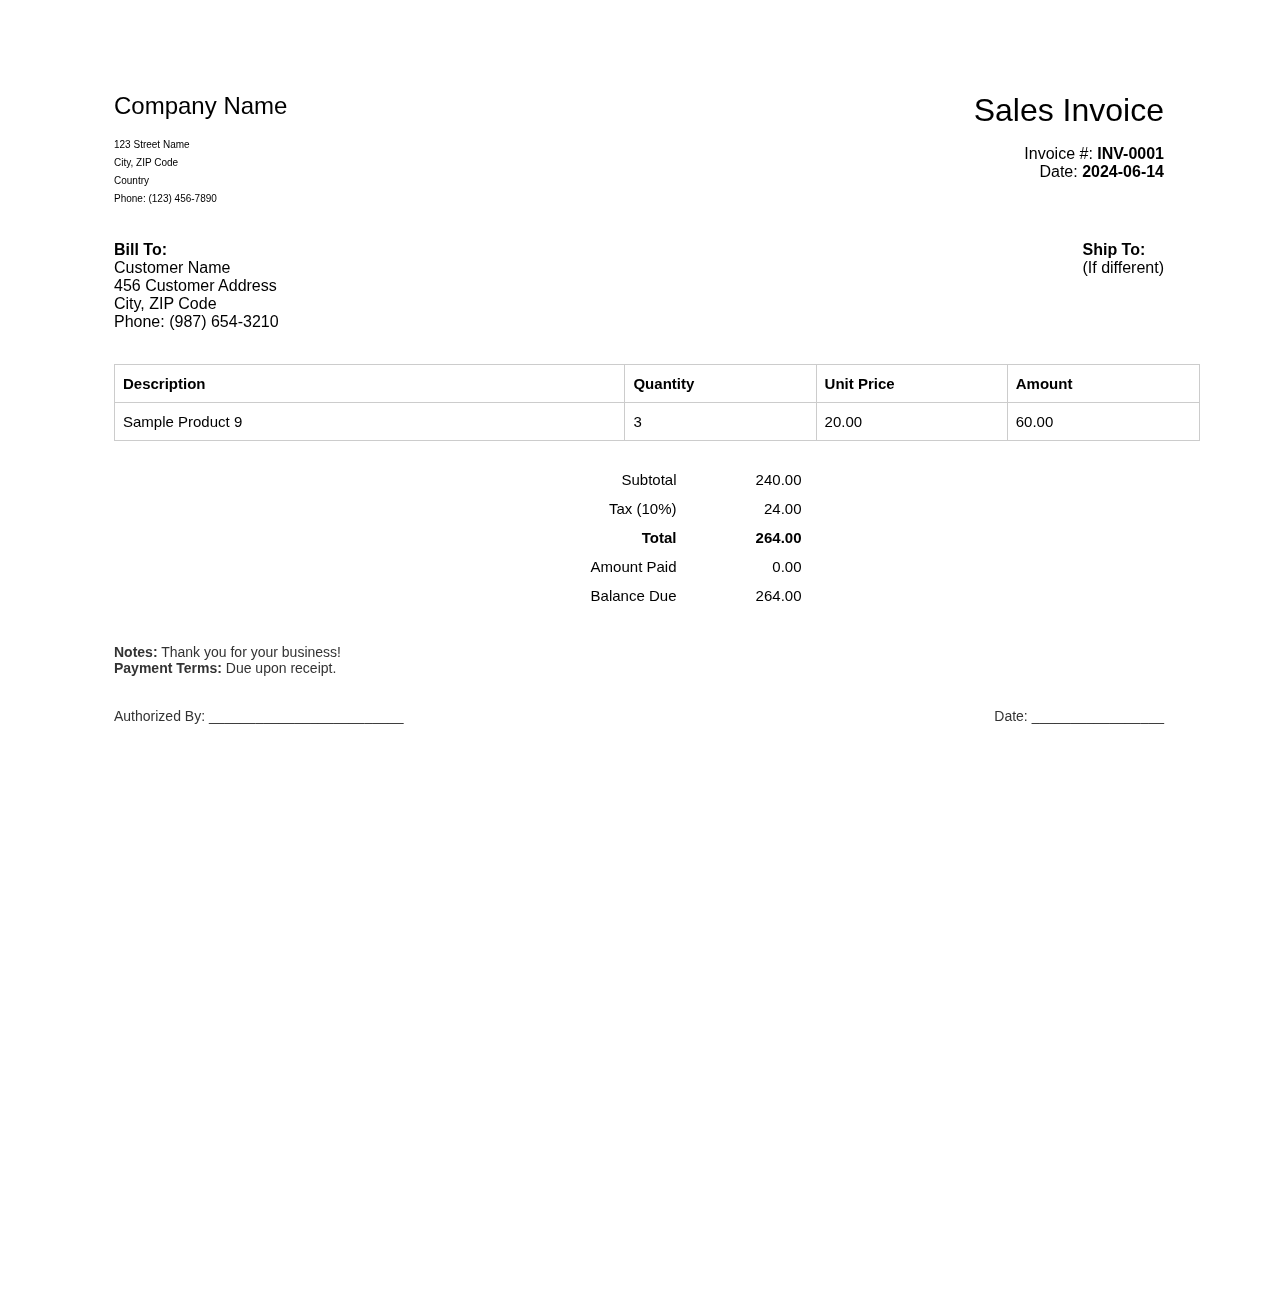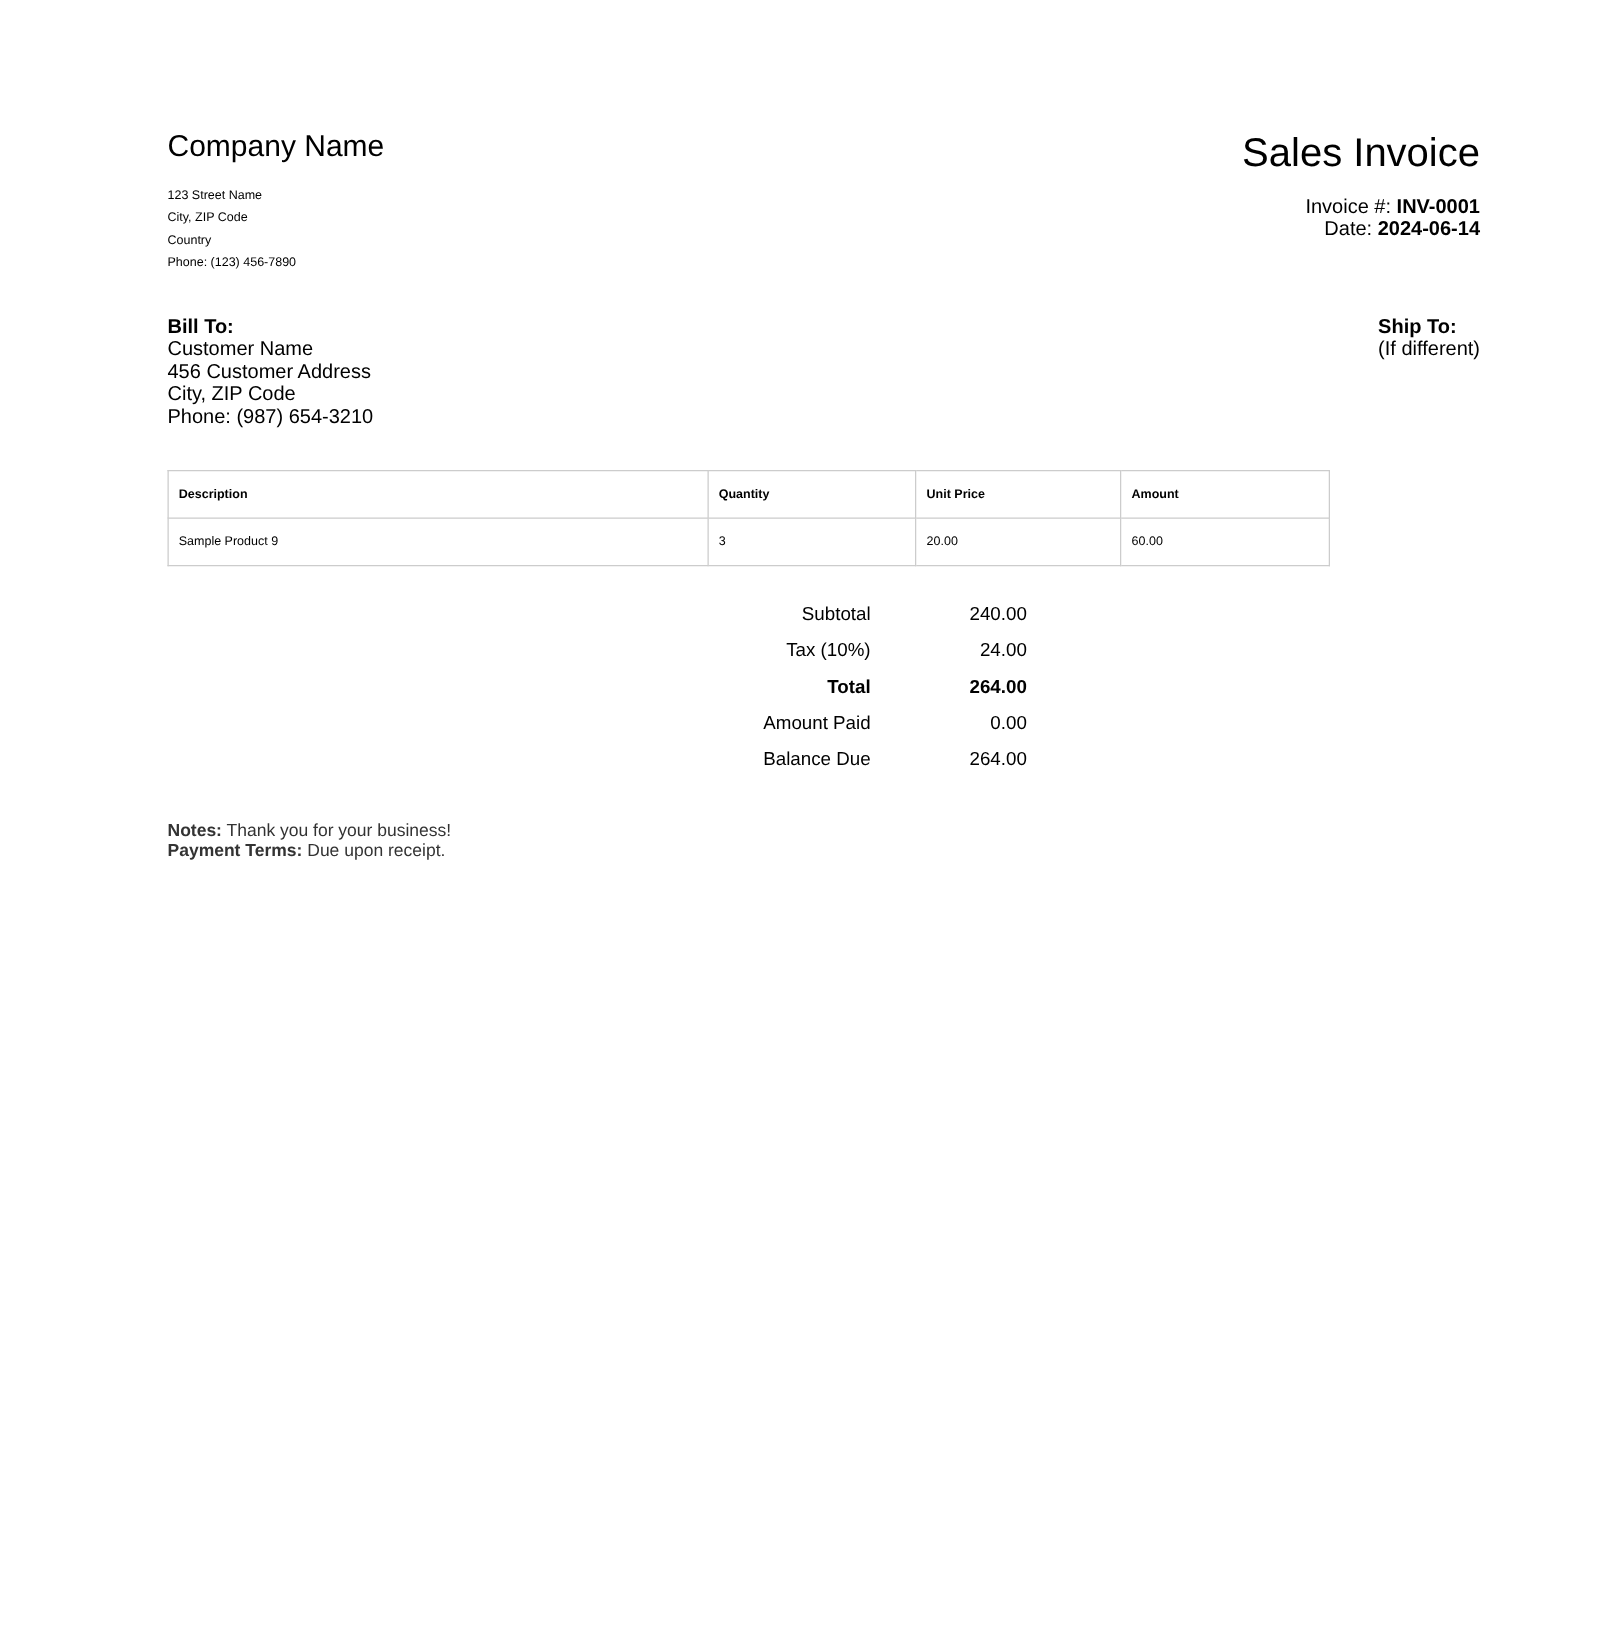--- a/index.html
+++ b/index.html
@@ -1,34 +1,34 @@
 <!DOCTYPE html>
 <html><head>
   <meta charset="utf-8">
   <style>
     html, body { margin: 0; padding: 0; background: #ffffff; }
     body { width: 1278px; height: 1300px; font-family: "Liberation Sans", sans-serif; color: #000; position: relative; }
-    .page { position: absolute; left: 114px; top: 12px; width: 1050px; margin-left: 20px; }
+    .page { position: absolute; left: 114px; top: 0; width: 1050px; }
 
     .header { position: relative; height: 220px; }
     .company { position: absolute; left: 0; top: 92px; }
     .company-name { font-size: 24px; line-height: 28px; margin: 0 0 16px 0; font-weight: normal; }
     .addr-line { font-size: 10px; line-height: 18px; }
     .invoice-meta { position: absolute; right: 0; top: 91px; text-align: right; }
     .invoice-title { font-size: 32px; line-height: 38px; margin: 0 0 16px 0; font-weight: normal; }
     .meta-line { font-size: 16px; line-height: 18px; }
     .meta-line b { font-weight: bold; }
 
     .parties { position: relative; height: 144px; }
     .bill-to { position: absolute; left: 0; top: 21px; }
     .ship-to { position: absolute; right: 0; top: 21px; text-align: left; }
     .party-label { font-weight: bold; font-size: 16px; line-height: 18px; }
     .party-line { font-size: 16px; line-height: 18px; }
 
-    table.items { width: 930px; border-collapse: collapse; font-size: 10px; }
+    table.items { width: 1086px; border-collapse: collapse; font-size: 15px; }
     table.items th, table.items td { border: 1px solid #cccccc; padding: 0 8px; height: 37px; text-align: left; }
     table.items th { font-weight: bold; }
     col.c-desc { width: 494px; }
     col.c-qty { width: 185px; }
     col.c-price { width: 185px; }
     col.c-amt { width: 186px; }
 
     .totals { margin-top: 24px; display: flex; flex-direction: column; align-items: center; }
     .total-row { display: flex; font-size: 15px; height: 29px; align-items: center; }
     .total-label { width: 200px; text-align: right; }
@@ -129,13 +129,17 @@
 
   <div class="notes">
     <div>
       <b>Notes:</b><span> Thank you for your business!</span>
     </div>
     <div>
       <b>Payment Terms:</b><span> Due upon receipt.</span>
     </div>
   </div>
 
+  <div class="signatures">
+    <span>Authorized By: _________________________</span>
+    <span>Date: _________________</span>
+  </div>
 </div>
 
 </body></html>

